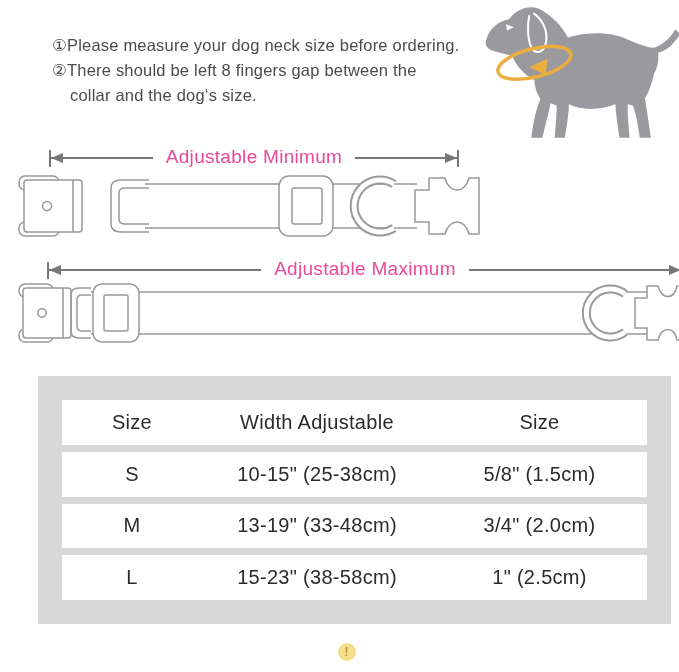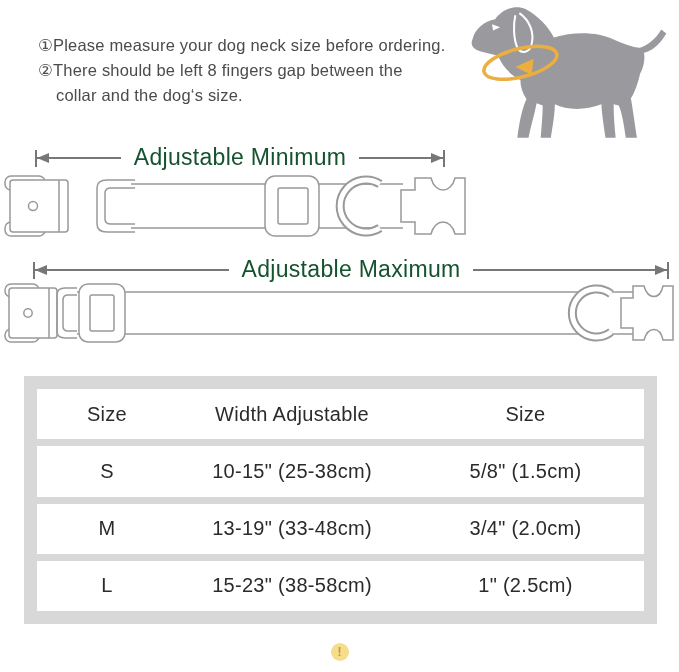--- a/index.html
+++ b/index.html
@@ -1,18 +1,18 @@
 <!DOCTYPE html>
 <html style="--tape: #ECAF3F; --dog: #9A999D; --table-frame: #D8D8D8; --note-icon-bg: #F5DD8C; --line-art: #999999;"><head>
 <meta charset="utf-8">
 <style>
   html,body{margin:0;padding:0;background:#fff;}
   body{width:679px;height:672px;position:relative;overflow:hidden;
        font-family:"Liberation Sans","DejaVu Sans",sans-serif;}
-  .canvas{position:absolute;inset:0;background:#fff;}
+  .canvas{position:absolute;inset:0;background:#fff;margin-left:14px;}
 
   
   .instructions{position:absolute;left:38px;top:33px;width:430px;
     font-size:16.5px;line-height:25px;color:#4b4b4b;letter-spacing:.2px;}
   .instructions .indent{padding-left:18px;}
 
   
   .dog{position:absolute;left:460px;top:0;width:212px;height:152px;}
   .dog svg{width:100%;height:100%;display:block;}
   .dog-body{fill:var(--dog,#9A999D);}
@@ -27,35 +27,35 @@
   .endbar{width:2px;height:17px;background:#777;flex:none;}
   .aline{flex:1;height:2px;background:#777;position:relative;}
   .aline.left::before{content:"";position:absolute;left:0;top:50%;
     transform:translateY(-50%);width:0;height:0;
     border-top:5px solid transparent;border-bottom:5px solid transparent;
     border-right:12px solid #777;}
   .aline.right::after{content:"";position:absolute;right:0;top:50%;
     transform:translateY(-50%);width:0;height:0;
     border-top:5px solid transparent;border-bottom:5px solid transparent;
     border-left:12px solid #777;}
-  .mlabel{margin:0 13px;font-size:23px;color:#14532d;white-space:nowrap;
+  .mlabel{margin:0 13px;font-size:19px;color:#ec4899;white-space:nowrap;
     transform:translateY(-1px);letter-spacing:.3px;}
 
   
   .collar{position:absolute;}
   .collar-min{left:3px;top:170px;width:465px;height:72px;}
   .collar-max{left:3px;top:280px;width:672px;height:66px;}
   .la{stroke:var(--line-art,#999);fill:none;stroke-width:1.5;}
   .laf{stroke:var(--line-art,#999);fill:#fff;stroke-width:1.5;}
   .ring-outer{stroke:var(--line-art,#999);fill:none;stroke-width:9;}
   .ring-inner{stroke:#fff;fill:none;stroke-width:5;}
 
   
   .sizetable{position:absolute;left:24px;top:376px;width:633px;height:248px;
-    background:var(--table-frame,#D8D8D8);box-sizing:border-box;padding:13px;
+    background:var(--table-frame,#D8D8D8);box-sizing:border-box;padding:24px;
     display:flex;flex-direction:column;gap:7px;}
   .trow{background:#fff;flex:1;display:grid;
     grid-template-columns:140px 230px 1fr;align-items:center;}
   .trow span{text-align:center;font-size:20px;color:#2b2b2b;letter-spacing:.3px;}
 
   
   .note{position:absolute;left:0;right:0;top:643px;display:flex;
     justify-content:center;align-items:center;gap:9px;
     font-size:15.5px;color:#4a4a4a;}
   .note-icon{width:18px;height:18px;border-radius:50%;flex:none;

